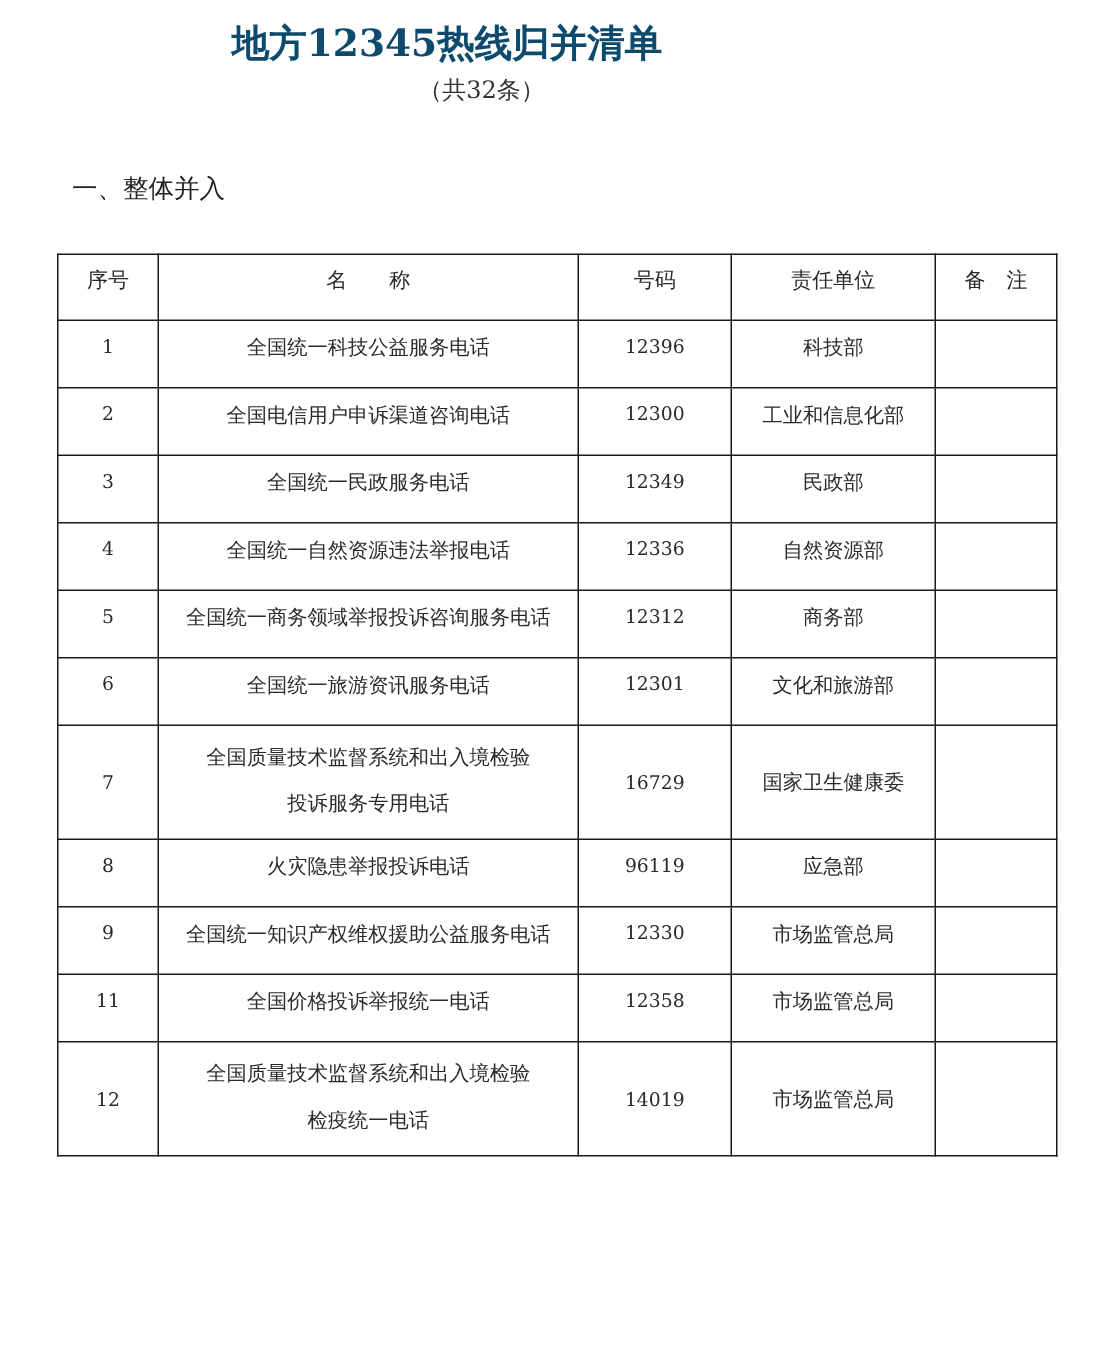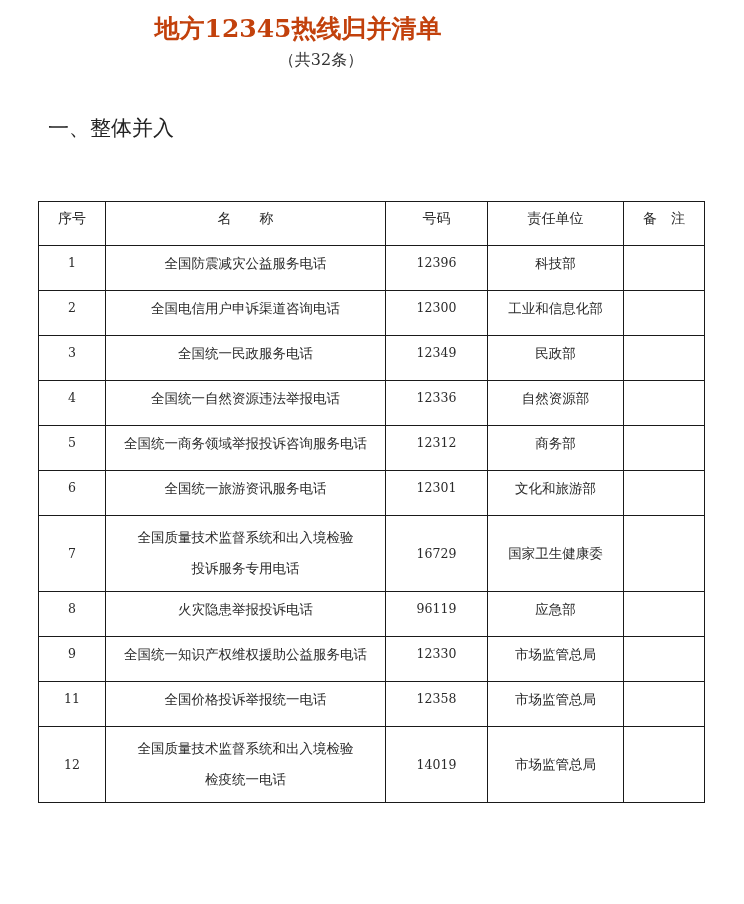--- a/index.html
+++ b/index.html
@@ -4,35 +4,34 @@
   <style>
     html, body { margin: 0; padding: 0; background: #ffffff; }
     body {
       width: 744px; height: 904px; position: relative; overflow: hidden;
       font-family: "DejaVu Serif", "Liberation Serif", serif;
       color: #222;
     }
     .title {
       position: absolute; left: 0; top: 12px; width: 596px;
       text-align: center; font-size: 25px; font-weight: bold; letter-spacing: 0px;
-      color: #c2410c;
+      color: #0c4a6e;
     }
     .subtitle {
       position: absolute; left: 0; top: 50px; width: 642px;
       text-align: center; font-size: 16px; color: #333;
     }
     .section {
       position: absolute; left: 48px; top: 114px;
-      font-size: 21px; color: #222;
+      font-size: 17px; color: #222;
     }
     table.list {
       position: absolute; left: 38px; top: 169px;
       border-collapse: collapse; table-layout: fixed;
       width: 666px;
-      margin-top: 32px;
     }
     table.list td, table.list th {
       border: 1.5px solid #1a1a1a;
       text-align: center; vertical-align: top;
       font-weight: normal; color: #2a2a2a;
       padding: 0;
     }
     table.list th { height: 44px; font-size: 14px; padding-top: 8px; box-sizing: border-box; }
     table.list td { height: 45px; font-size: 13.5px; padding-top: 9px; box-sizing: border-box; }
     table.list td.num { font-size: 12.5px; }
@@ -61,21 +60,21 @@
       <th>序号</th>
       <th style="white-space:pre;">名　　称</th>
       <th>号码</th>
       <th>责任单位</th>
       <th style="white-space:pre;">备　注</th>
     </tr>
   </thead>
   <tbody id="tbody">
       <tr>
         <td class="num">1</td>
-        <td>全国防震减灾公益服务电话</td>
+        <td>全国统一科技公益服务电话</td>
         <td class="num">12396</td>
         <td class="">科技部</td>
         <td></td>
       </tr>
       <tr>
         <td class="num">2</td>
         <td>全国电信用户申诉渠道咨询电话</td>
         <td class="num">12300</td>
         <td class="">工业和信息化部</td>
         <td></td>

